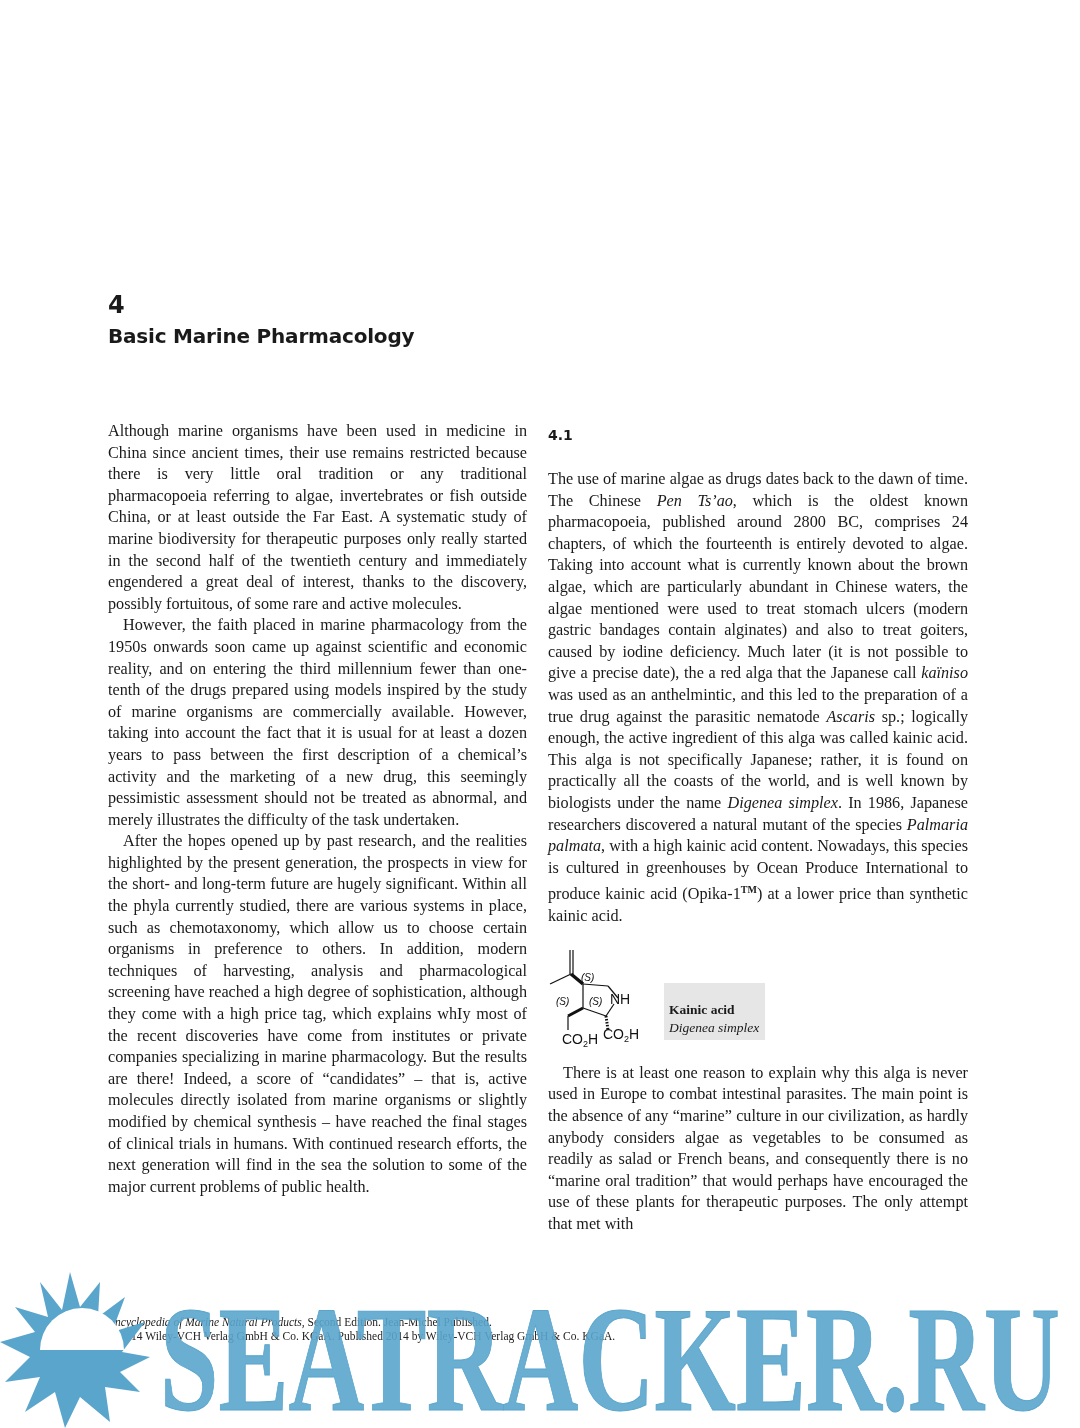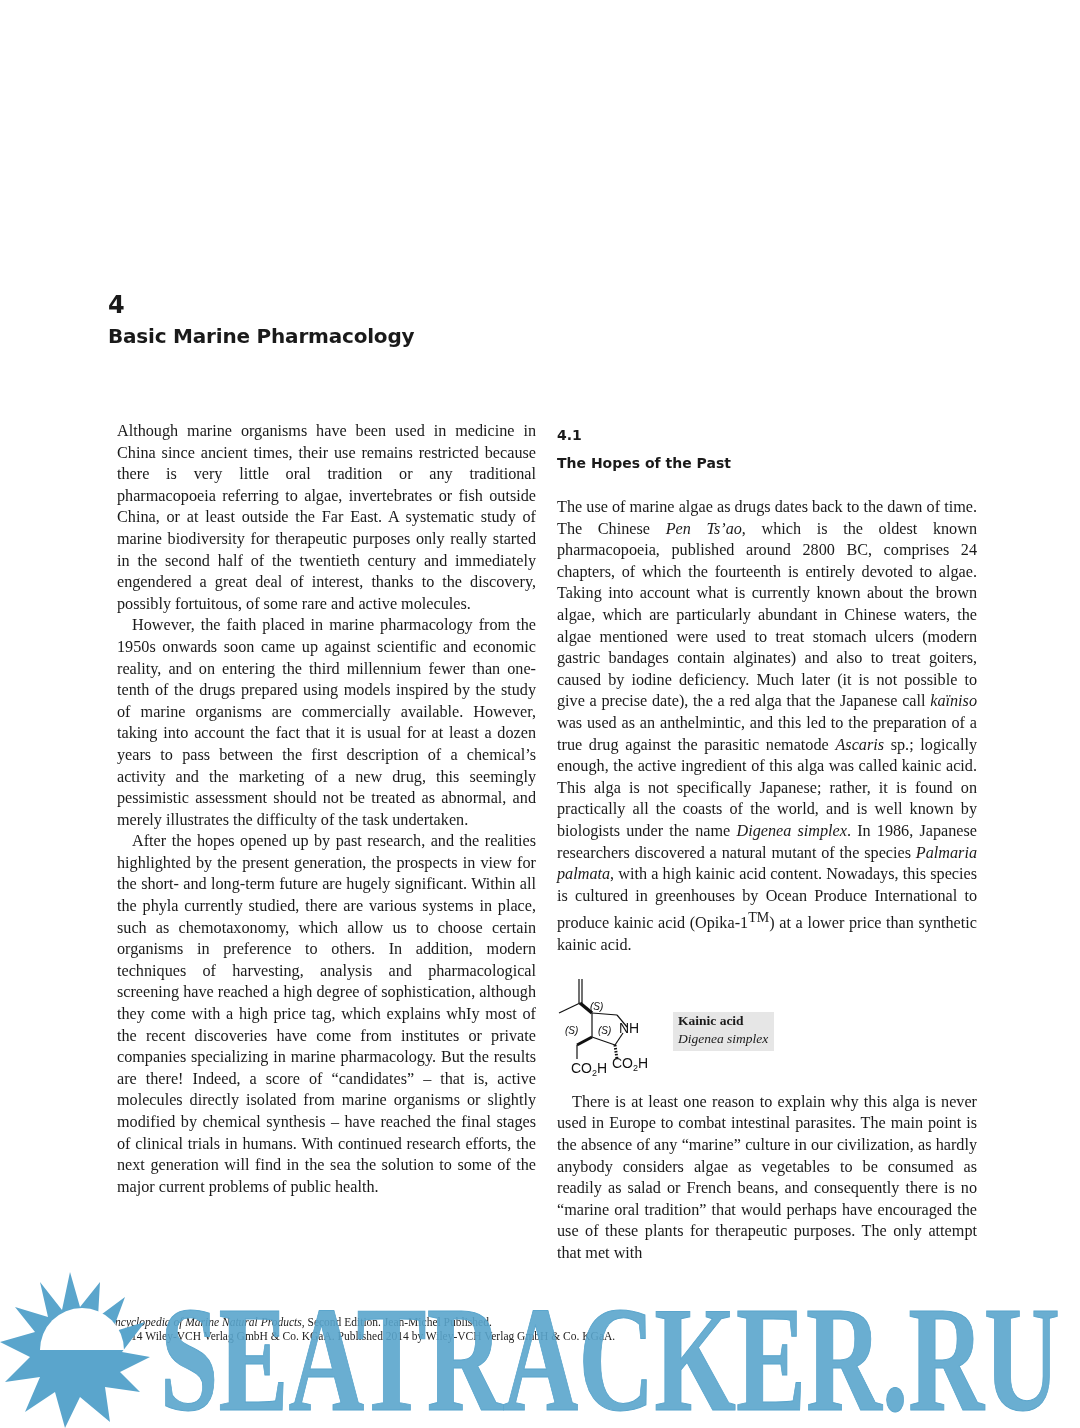--- a/index.html
+++ b/index.html
@@ -1,53 +1,52 @@
 <!DOCTYPE html>
 <html><head>
 <meta charset="utf-8">
 <style>
   html, body { margin:0; padding:0; background:#ffffff; }
   body { width:1080px; height:1428px; position:relative; overflow:hidden; color:#1a1a1a; }
   .chapter-head { position:absolute; left:108px; top:290px; font-family:"DejaVu Sans", sans-serif; font-weight:bold; }
   .chapter-num { font-size:24px; line-height:30px; }
   .chapter-title { font-size:20px; line-height:32px; letter-spacing:-0.2px; }
-  .col { position:absolute; font-family:"Liberation Serif", serif; font-size:16.2px; line-height:21.6px; text-align:justify; hyphens:auto;margin-left:9px; }
+  .col { position:absolute; font-family:"Liberation Serif", serif; font-size:16.2px; line-height:21.6px; text-align:justify; hyphens:auto; }
   .col-left { left:108px; top:421px; width:419px; }
   .col-right { left:548px; top:421px; width:420px; }
   .col p { margin:0; }
   .col p.indent { text-indent:15px; }
   .sec-head { font-family:"DejaVu Sans", sans-serif; font-weight:bold; font-size:14px; line-height:28px; margin:0 0 20px 0; }
   .structure { position:relative; height:105px; margin:20px 0 10px 0; }
   .structure svg { position:absolute; left:0; top:0; }
-  .caption-box { position:absolute; left:116px; top:35px; background:#e6e6e6; padding:0 6px 3px 5px; font-family:"Liberation Serif", serif; font-size:13.5px; line-height:18px; }
+  .caption-box { position:absolute; left:116px; top:35px; background:#e6e6e6; padding:18px 6px 3px 5px; font-family:"Liberation Serif", serif; font-size:13.5px; line-height:18px; }
   .caption-box .name { font-weight:bold; }
   .caption-box .species { font-style:italic; }
   .footer { position:absolute; left:108px; top:1315px; font-family:"Liberation Serif", serif; font-size:11.5px; line-height:14px; color:#222; z-index:1; }
   .footer i { font-style:italic; }
   .watermark { position:absolute; left:0; top:1272px; width:1080px; height:156px; z-index:2; pointer-events:none; }
-  sup { font-size:14px; }
+  sup { font-size:10px;font-weight:bold; }
 </style>
 </head>
 <body>
 
 <div class="chapter-head">
   <div class="chapter-num">4</div>
   <div class="chapter-title">Basic Marine Pharmacology</div>
 </div>
 
 <div class="col col-left">
   <p>Although marine organisms have been used in medicine in China since ancient times, their use remains restricted because there is very little oral tradition or any traditional pharmacopoeia referring to algae, invertebrates or fish outside China, or at least outside the Far East. A systematic study of marine biodiversity for therapeutic purposes only really started in the second half of the twentieth century and immediately engendered a great deal of interest, thanks to the discovery, possibly fortuitous, of some rare and active molecules.</p>
   <p class="indent">However, the faith placed in marine pharmacology from the 1950s onwards soon came up against scientific and economic reality, and on entering the third millennium fewer than one-tenth of the drugs prepared using models inspired by the study of marine organisms are commercially available. However, taking into account the fact that it is usual for at least a dozen years to pass between the first description of a chemical’s activity and the marketing of a new drug, this seemingly pessimistic assessment should not be treated as abnormal, and merely illustrates the difficulty of the task undertaken.</p>
   <p class="indent">After the hopes opened up by past research, and the realities highlighted by the present generation, the prospects in view for the short- and long-term future are hugely significant. Within all the phyla currently studied, there are various systems in place, such as chemotaxonomy, which allow us to choose certain organisms in preference to others. In addition, modern techniques of harvesting, analysis and pharmacological screening have reached a high degree of sophistication, although they come with a high price tag, which explains whIy most of the recent discoveries have come from institutes or private companies specializing in marine pharmacology. But the results are there! Indeed, a score of “candidates” – that is, active molecules directly isolated from marine organisms or slightly modified by chemical synthesis – have reached the final stages of clinical trials in humans. With continued research efforts, the next generation will find in the sea the solution to some of the major current problems of public health.</p>
 </div>
 
 <div class="col col-right">
   <div class="sec-head">
     <div>4.1</div>
-    <div>The Hopes of the Past</div>
   </div>
   <p><span>The use of marine algae as drugs dates back to the dawn of time. The Chinese </span><i>Pen Ts’ao</i><span>, which is the oldest known pharmacopoeia, published around 2800 BC, comprises 24 chapters, of which the fourteenth is entirely devoted to algae. Taking into account what is currently known about the brown algae, which are particularly abundant in Chinese waters, the algae mentioned were used to treat stomach ulcers (modern gastric bandages contain alginates) and also to treat goiters, caused by iodine deficiency. Much later (it is not possible to give a precise date), the a red alga that the Japanese call </span><i>kaïniso</i><span> was used as an anthelmintic, and this led to the preparation of a true drug against the parasitic nematode </span><i>Ascaris</i><span> sp.; logically enough, the active ingredient of this alga was called kainic acid. This alga is not specifically Japanese; rather, it is found on practically all the coasts of the world, and is well known by biologists under the name </span><i>Digenea simplex</i><span>. In 1986, Japanese researchers discovered a natural mutant of the species </span><i>Palmaria palmata</i><span>, with a high kainic acid content. Nowadays, this species is cultured in greenhouses by Ocean Produce International to produce kainic acid (Opika-1</span><sup>TM</sup><span>) at a lower price than synthetic kainic acid.</span></p>
 
   <div class="structure">
     <svg width="110" height="105" viewBox="0 0 110 105">
       <g stroke="#111" stroke-width="1.2" fill="none">
         <line x1="22" y1="2" x2="22" y2="26"></line>
         <line x1="25" y1="2" x2="25" y2="26"></line>
         <line x1="23" y1="26" x2="2" y2="36"></line>
         <line x1="23" y1="26" x2="35" y2="36" stroke-width="3.5"></line>

